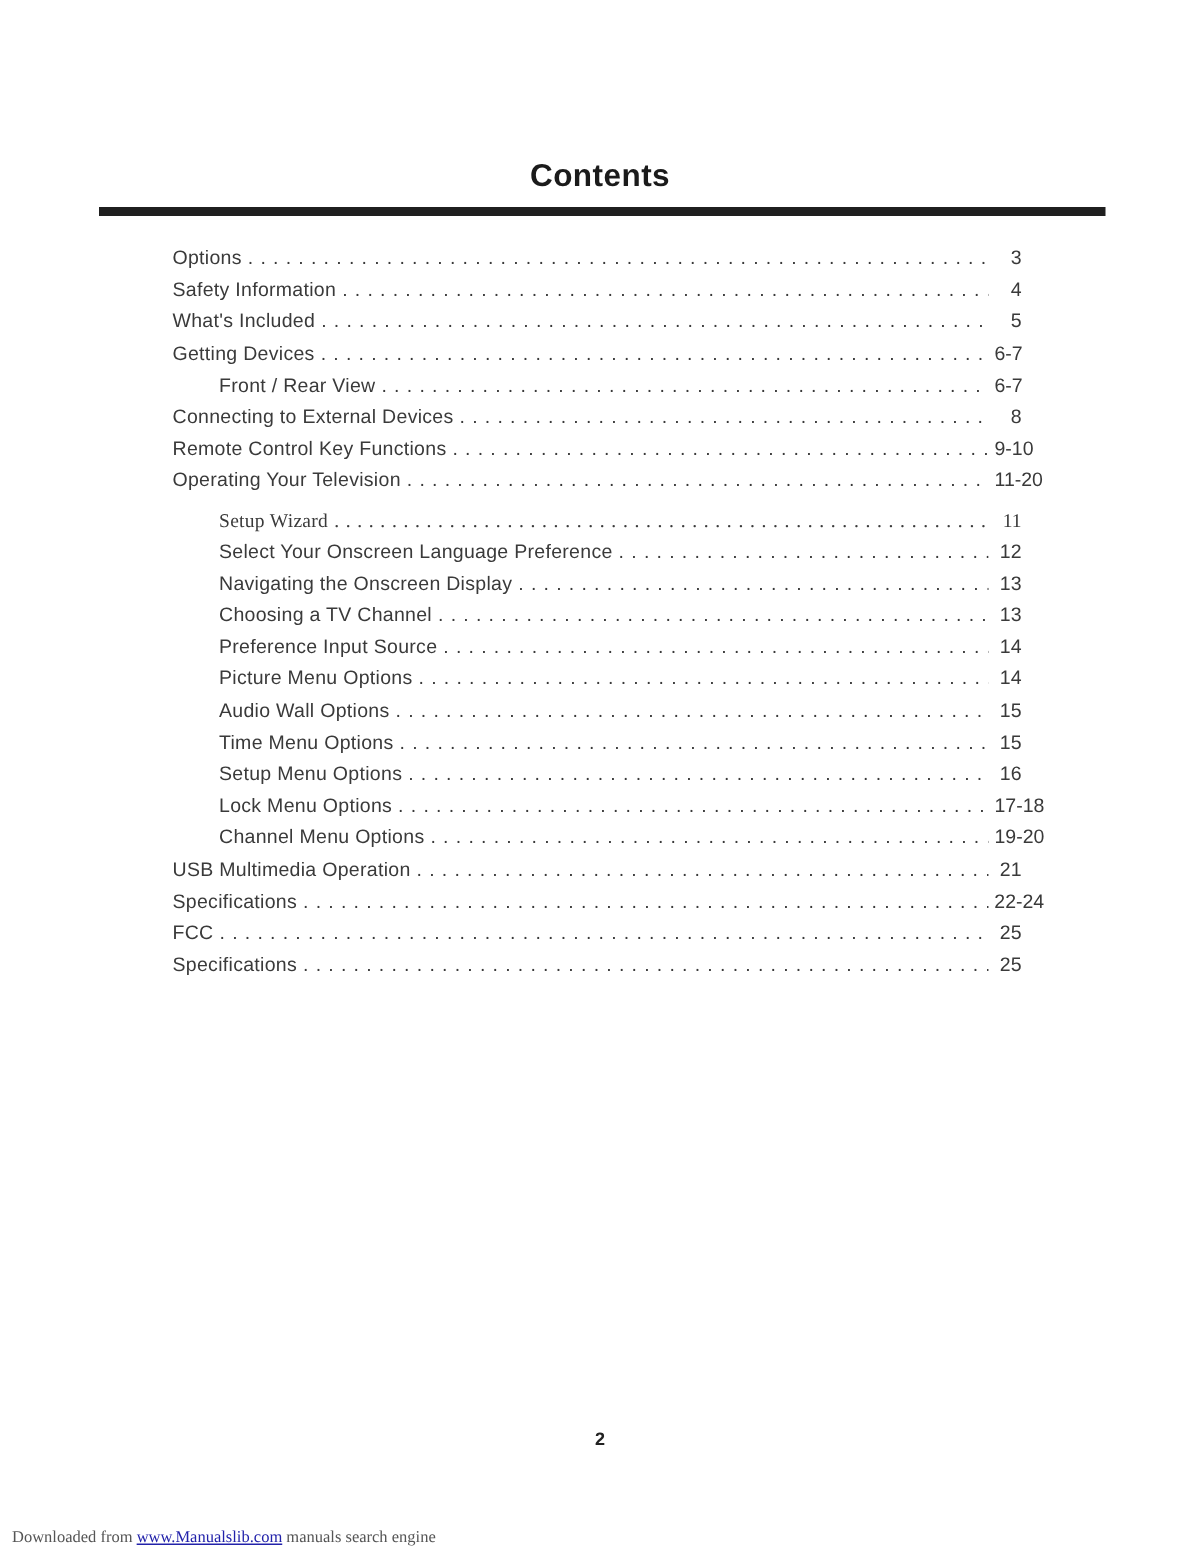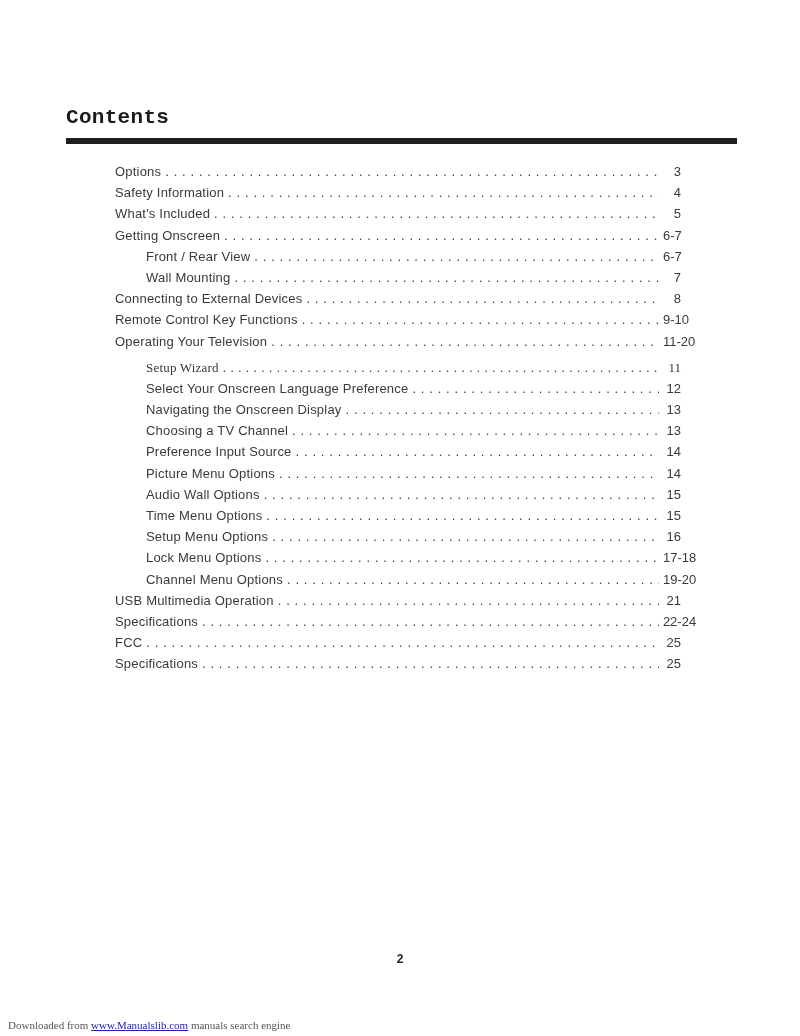--- a/index.html
+++ b/index.html
@@ -22,21 +22,22 @@
   .title-block {
     margin: 106px 66px 0 66px;
   }
   .contents-title {
     margin: 0;
     font-size: 21px;
     line-height: 24px;
     font-weight: bold;
     color: #1b1b1b;
     letter-spacing: 0.3px;
-    font-family: Liberation Mono, monospace;
+    font-family: Liberation Sans, sans-serif;
+    text-align: center;
   }
   .title-rule {
     margin-top: 8px;
     height: 6px;
     width: 671px;
     background: #1f1f1f;
   }
   .toc {
     margin: 20px 0 0 115px;
     width: 566px;
@@ -119,33 +120,28 @@
         <span class="toc-label">Safety Information</span>
         <span class="toc-dots"></span>
         <span class="toc-page">4</span>
       </div>
       <div class="toc-row indent-0">
         <span class="toc-label">What's Included</span>
         <span class="toc-dots"></span>
         <span class="toc-page">5</span>
       </div>
       <div class="toc-row indent-0">
-        <span class="toc-label">Getting Onscreen</span>
+        <span class="toc-label">Getting Devices</span>
         <span class="toc-dots"></span>
         <span class="toc-page">6-7</span>
       </div>
       <div class="toc-row indent-1">
         <span class="toc-label">Front / Rear View</span>
         <span class="toc-dots"></span>
         <span class="toc-page">6-7</span>
-      </div>
-      <div class="toc-row indent-1">
-        <span class="toc-label">Wall Mounting</span>
-        <span class="toc-dots"></span>
-        <span class="toc-page">7</span>
       </div>
       <div class="toc-row indent-0">
         <span class="toc-label">Connecting to External Devices</span>
         <span class="toc-dots"></span>
         <span class="toc-page">8</span>
       </div>
       <div class="toc-row indent-0">
         <span class="toc-label">Remote Control Key Functions</span>
         <span class="toc-dots"></span>
         <span class="toc-page">9-10</span>

